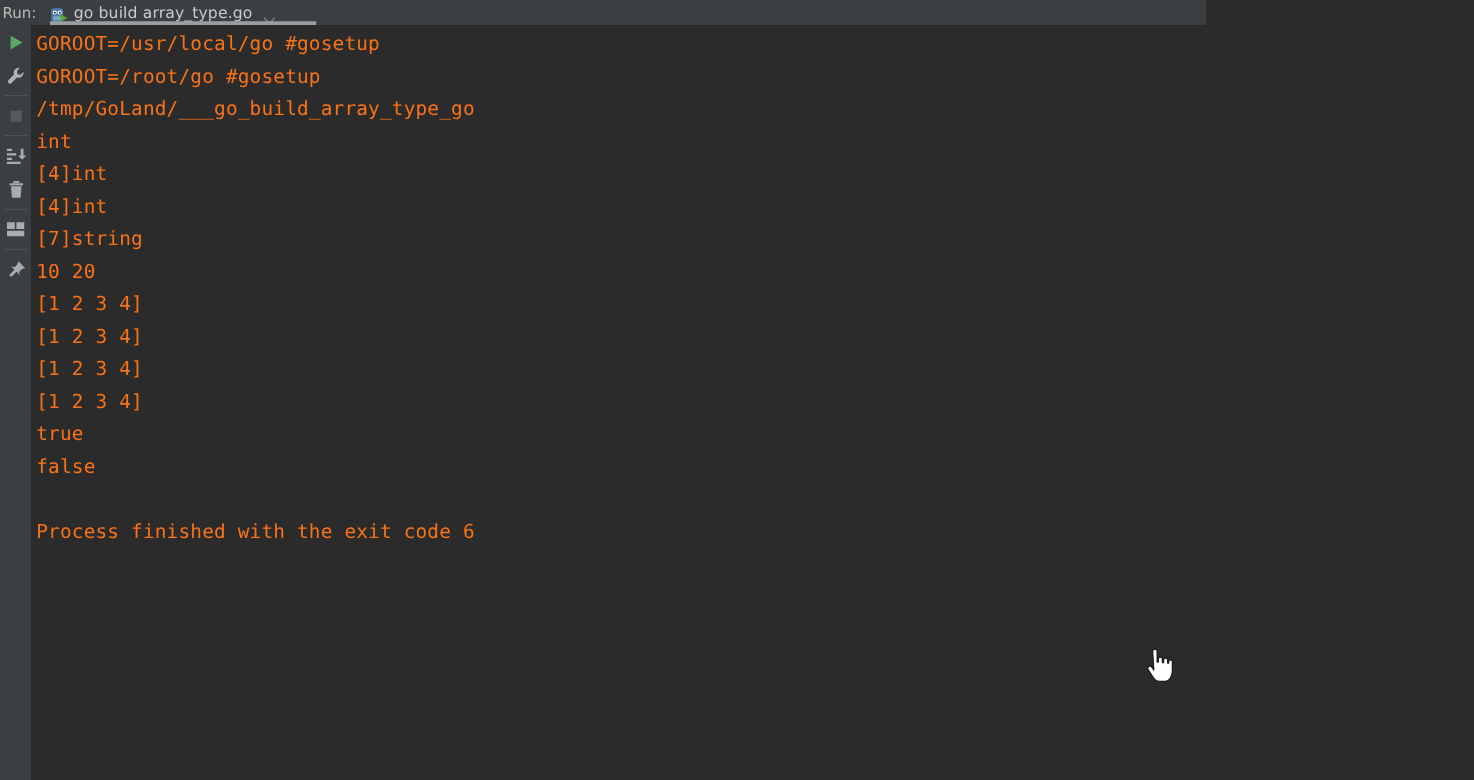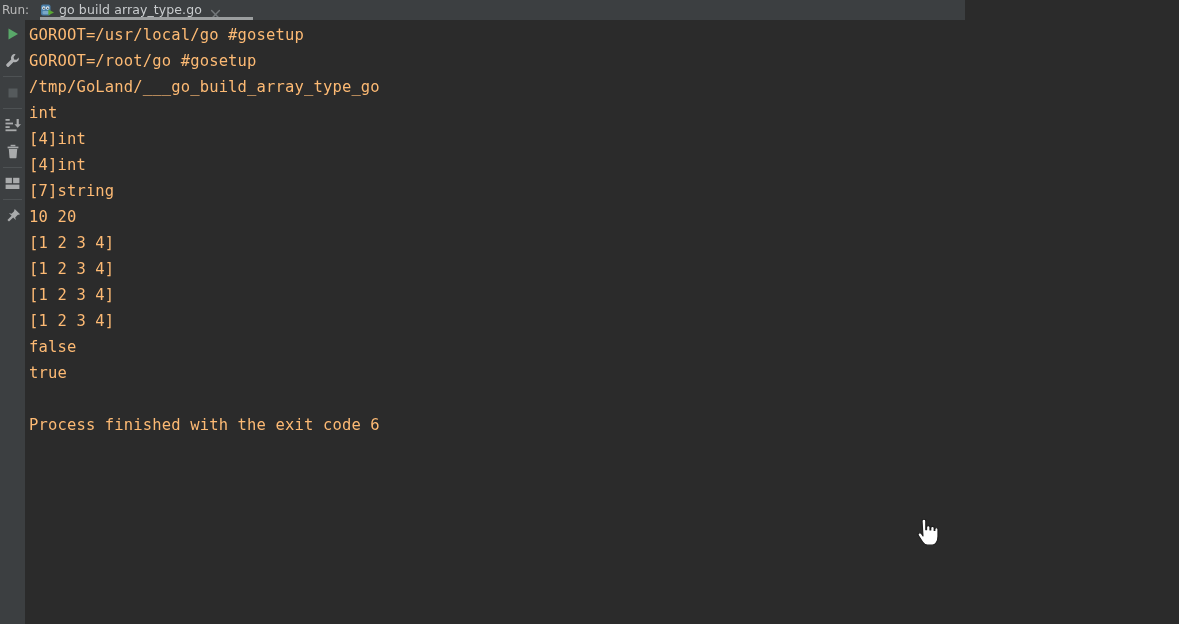--- a/index.html
+++ b/index.html
@@ -42,21 +42,21 @@
     color: #bbbbbb;
     padding-left: 2px;
     width: 38px;
     line-height: 20px;
     white-space: nowrap;
   }
 
   .run-tab {
     position: relative;
     display: flex;
-    align-items: center;
+    align-items: flex-end;
     height: 20px;
     padding: 0 6px 0 2px;
     white-space: nowrap;
   }
 
   .run-tab .tab-icon {
     width: 15px;
     height: 15px;
     margin-right: 4px;
     display: block;
@@ -128,21 +128,21 @@
     height: 604px;
     background: #2b2b2b;
     padding: 2px 0 0 4px;
     overflow: hidden;
   }
 
   .console-line {
     font-family: "DejaVu Sans Mono", "Liberation Mono", monospace;
     font-size: 15.5px;
     line-height: 26px;
-    color: #fdba74;
+    color: #f97316;
     white-space: pre;
     height: 26px;
     letter-spacing: 0.15px;
   }
 
   .console-line.blank { color: transparent; }
 
   
   .cursor {
     position: absolute;
@@ -252,22 +252,22 @@
     <div class="console-line">/tmp/GoLand/___go_build_array_type_go</div>
     <div class="console-line">int</div>
     <div class="console-line">[4]int</div>
     <div class="console-line">[4]int</div>
     <div class="console-line">[7]string</div>
     <div class="console-line">10 20</div>
     <div class="console-line">[1 2 3 4]</div>
     <div class="console-line">[1 2 3 4]</div>
     <div class="console-line">[1 2 3 4]</div>
     <div class="console-line">[1 2 3 4]</div>
+    <div class="console-line">true</div>
     <div class="console-line">false</div>
-    <div class="console-line">true</div>
     <div class="console-line blank"></div>
     <div class="console-line">Process finished with the exit code 6</div>
   </div>
 
   <div class="cursor">
     <svg width="26" height="34" viewBox="0 0 26 34">
       <path d="M9.2 2.2 c0-1.1 0.9-2 2-2 s2 0.9 2 2 v9.3 h0.9 v-2.6 c0-1 0.8-1.8 1.8-1.8 s1.8 0.8 1.8 1.8 v2.9 h0.9 v-2.1 c0-1 0.8-1.8 1.8-1.8 s1.8 0.8 1.8 1.8 v2.6 h0.8 v-1.2 c0-1 0.8-1.7 1.7-1.7 v0 c0.9 0 1.6 0.7 1.6 1.7 v7.4 c0 5.4-2.6 9.6-6.1 9.6 h-5.2 c-2.3 0-3.8-1.2-5.2-3.3 l-4.5-6.9 c-0.6-0.9-0.3-2.1 0.6-2.7 c0.9-0.6 2.1-0.3 2.7 0.6 l1.6 2.4 Z" fill="#ffffff" stroke="#1d1d1d" stroke-width="1.2" stroke-linejoin="round" transform="translate(-1.5,0) scale(0.93)"></path>
     </svg>
   </div>
 

